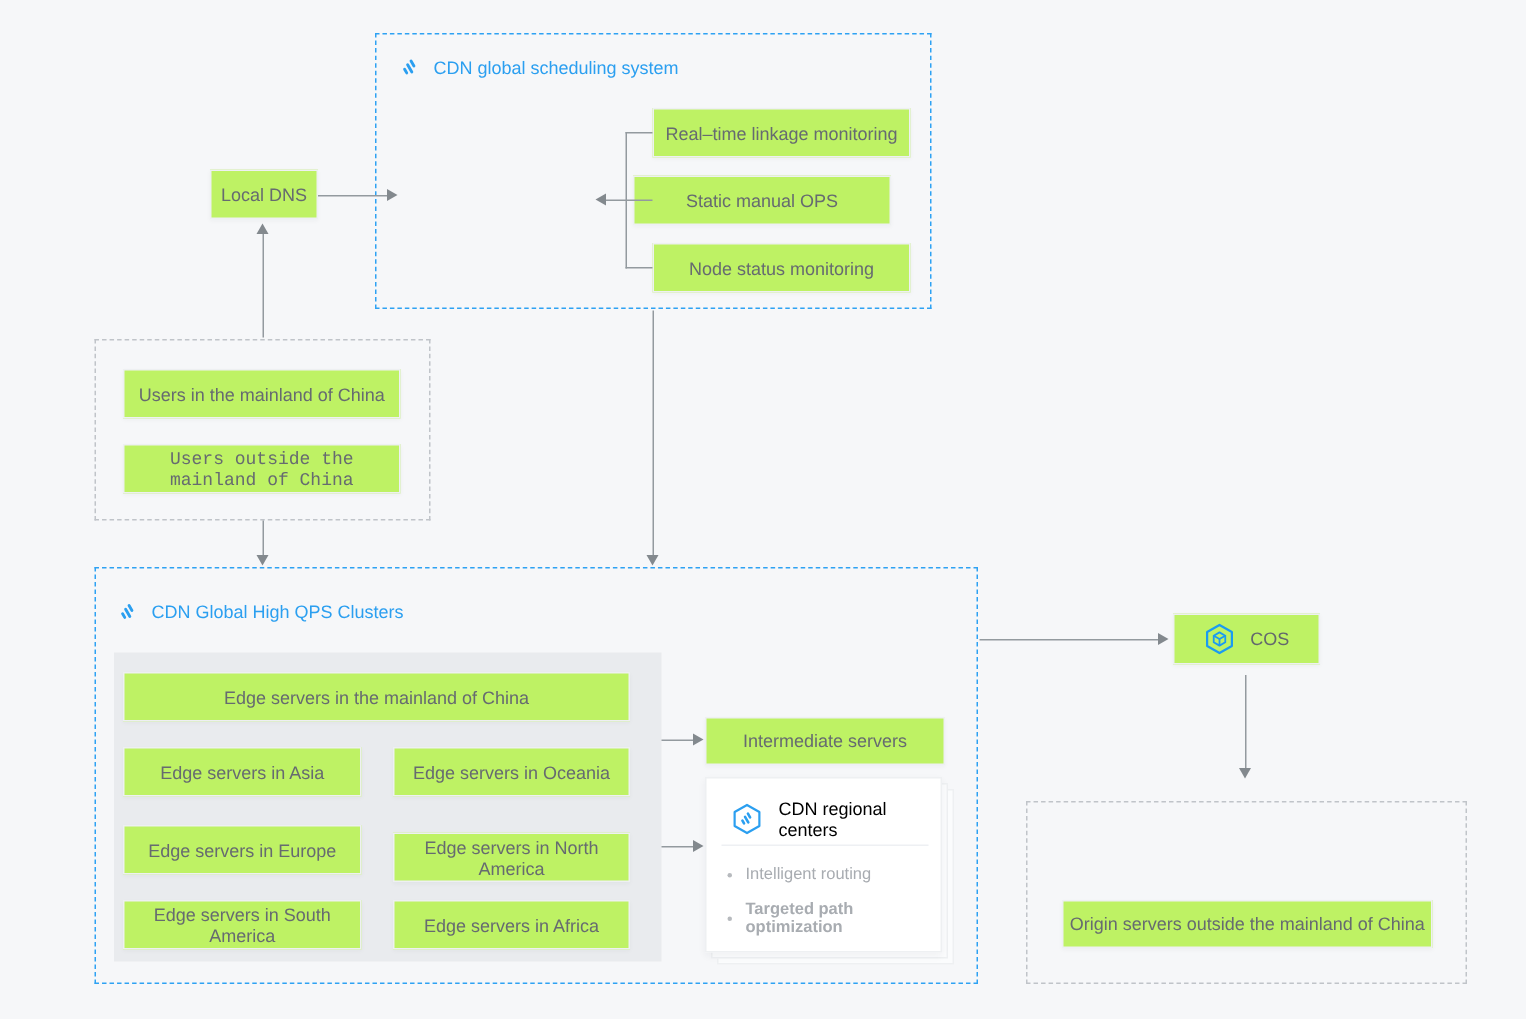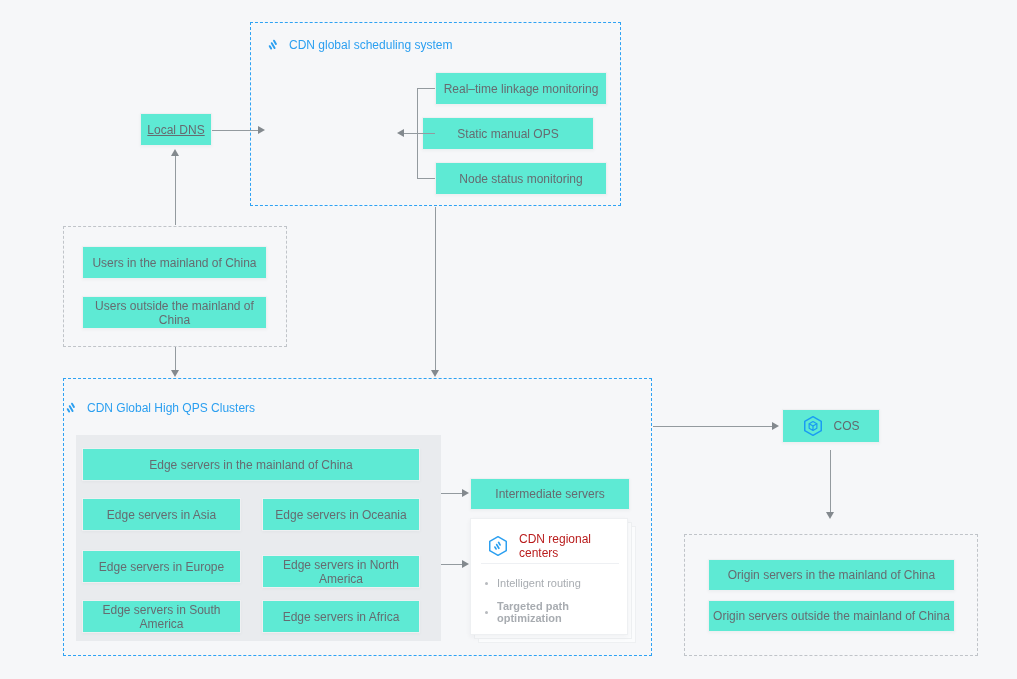--- a/index.html
+++ b/index.html
@@ -1,35 +1,35 @@
 <!DOCTYPE html>
 <html><head>
 <meta charset="utf-8">
 <style>
   html,body{margin:0;padding:0;background:#f6f7f9;}
   .canvas{position:relative;width:1017px;height:679px;background:#f6f7f9;
           font-family:"Liberation Sans",sans-serif;overflow:hidden;}
   .abs{position:absolute;}
-  .box{background:#5eead4;border:1px solid #eef0f2;box-shadow:0 1px 3px rgba(30,40,50,.04);
+  .box{background:#bef264;border:1px solid #eef0f2;box-shadow:0 1px 3px rgba(30,40,50,.04);
        color:#666b70;font-size:12px;display:flex;align-items:center;justify-content:center;
        text-align:center;box-sizing:border-box;}
   .dash-blue{border:1px dashed #2ea2f3;box-sizing:border-box;}
   .dash-gray{border:1px dashed #c0c4c9;box-sizing:border-box;}
   .gray-panel{background:#e9ebee;}
   .sec-title{display:flex;align-items:center;gap:9px;color:#2b9ff0;font-size:12px;font-weight:400;}
   .hline,.vline{background:#939a9f;}
   .hline{height:1px;}
   .vline{width:1px;}
   .arr-r{width:0;height:0;border-top:4px solid transparent;border-bottom:4px solid transparent;border-left:7px solid #83898e;}
   .arr-l{width:0;height:0;border-top:4px solid transparent;border-bottom:4px solid transparent;border-right:7px solid #83898e;}
   .arr-u{width:0;height:0;border-left:4px solid transparent;border-right:4px solid transparent;border-bottom:7px solid #83898e;}
   .arr-d{width:0;height:0;border-left:4px solid transparent;border-right:4px solid transparent;border-top:7px solid #83898e;}
   .card{background:#fff;border:1px solid #eef0f2;box-shadow:0 2px 5px rgba(30,40,50,.05);box-sizing:border-box;}
   .card-layer{background:#fbfcfd;border:1px solid #eef0f2;box-sizing:border-box;}
-  .card-title{display:flex;align-items:center;gap:10px;color:#b91c1c;font-size:12px;}
+  .card-title{display:flex;align-items:center;gap:10px;color:#000000;font-size:12px;}
   .divider{height:1px;background:#eef0f3;}
   .bullet-row{display:flex;align-items:center;gap:9px;color:#a8acb1;font-size:11px;}
   .dot{width:3px;height:3px;border-radius:50%;background:#b7babe;flex:0 0 auto;}
   .cos-inner{display:flex;align-items:center;gap:9px;color:#63686d;font-size:12px;}
   svg{display:block;}
 </style>
 </head>
 <body>
 
 <div class="canvas">
@@ -59,46 +59,46 @@
   <div class="abs box" style="left:435px;top:162px;width:172px;height:33px;">
     <span>Node status monitoring</span>
   </div>
 
   <div class="abs vline" style="left:417px;top:88px;height:91px;"></div>
   <div class="abs hline" style="left:417px;top:88px;width:18px;"></div>
   <div class="abs hline" style="left:403px;top:133px;width:32px;"></div>
   <div class="abs hline" style="left:417px;top:178px;width:18px;"></div>
   <div class="abs arr-l" style="left:397px;top:129px;"></div>
 
-  <div class="abs box" style="left:140px;top:113px;width:72px;height:33px;text-decoration:underline;">
+  <div class="abs box" style="left:140px;top:113px;width:72px;height:33px;">
     <span>Local DNS</span>
   </div>
   <div class="abs hline" style="left:212px;top:130px;width:46px;"></div>
   <div class="abs arr-r" style="left:258px;top:126px;"></div>
 
   <div class="abs dash-gray" style="left:63px;top:226px;width:224px;height:121px;"></div>
   <div class="abs box" style="left:82px;top:246px;width:185px;height:33px;">
     <span>Users in the mainland of China</span>
   </div>
-  <div class="abs box" style="left:82px;top:296px;width:185px;height:33px;">
+  <div class="abs box" style="left:82px;top:296px;width:185px;height:33px;font-family:Liberation Mono, monospace;">
     <span>Users outside the mainland of China</span>
   </div>
 
   <div class="abs vline" style="left:175px;top:155px;height:70px;"></div>
   <div class="abs arr-u" style="left:171px;top:149px;"></div>
 
   <div class="abs vline" style="left:435px;top:207px;height:163px;"></div>
   <div class="abs arr-d" style="left:431px;top:370px;"></div>
 
   <div class="abs vline" style="left:175px;top:347px;height:23px;"></div>
   <div class="abs arr-d" style="left:171px;top:370px;"></div>
 
   <div class="abs dash-blue" style="left:63px;top:378px;width:589px;height:278px;"></div>
 
-  <div class="abs sec-title" style="left:64px;top:401px;">
+  <div class="abs sec-title" style="left:78px;top:401px;">
     <span>
       <svg width="14" height="14" viewBox="0 0 16 16">
         <g transform="rotate(-30 8 8)" fill="#2b9ff0">
           <rect x="3" y="6.2" width="2.2" height="5.4" rx="1.1"></rect>
           <rect x="6.7" y="4.4" width="2.2" height="8.6" rx="1.1"></rect>
           <rect x="10.4" y="3.2" width="2.2" height="6.6" rx="1.1"></rect>
         </g>
       </svg>
     </span>
     <span>CDN Global High QPS Clusters</span>
@@ -180,20 +180,17 @@
         </svg>
       </span>
       <span>COS</span>
     </div>
   </div>
 
   <div class="abs vline" style="left:830px;top:450px;height:62px;"></div>
   <div class="abs arr-d" style="left:826px;top:512px;"></div>
 
   <div class="abs dash-gray" style="left:684px;top:534px;width:294px;height:122px;"></div>
-  <div class="abs box" style="left:708px;top:559px;width:247px;height:32px;">
-    <span>Origin servers in the mainland of China</span>
-  </div>
   <div class="abs box" style="left:708px;top:600px;width:247px;height:32px;">
     <span>Origin servers outside the mainland of China</span>
   </div>
 
 </div>
 
 </body></html>

